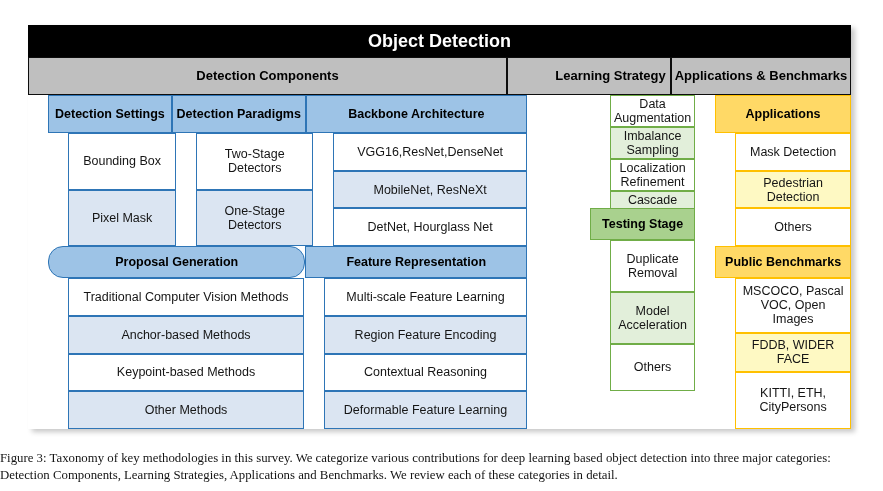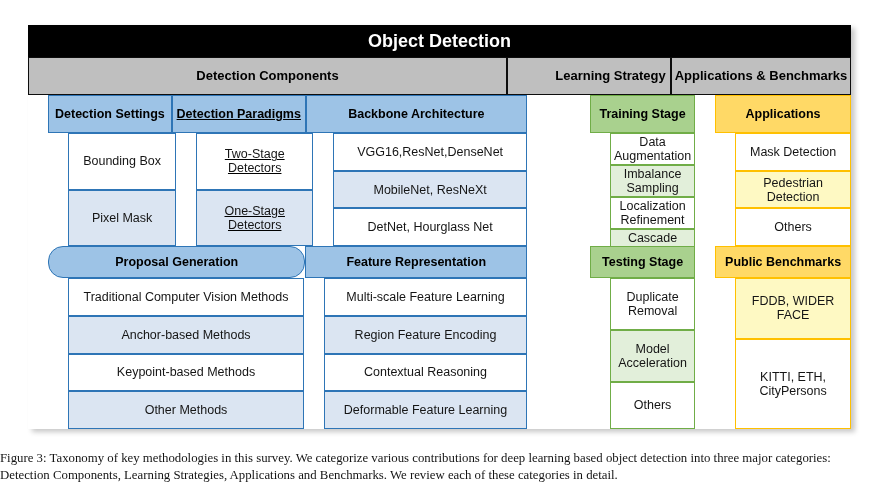--- a/index.html
+++ b/index.html
@@ -28,21 +28,21 @@
     align-items: center;
     justify-content: center;
     border: 1px solid #000;
   }
   .row { display: flex; }
   .vcol { display: flex; flex-direction: column; margin-left: 20px; }
   .h38 { height: 38px; }
   .h32 { height: 32px; }
   .h113 { height: 113px; }
   .h151 { height: 151px; }
-  .w134 { width: 134px; } .w145 { width: 145px; text-decoration: underline; } .w200 { width: 240px; }
+  .w134 { width: 134px; } .w145 { width: 145px; } .w200 { width: 240px; }
   .w279 { width: 279px; border-radius: 15px; } .w164 { width: 164px; padding-left: 43px; } .w180 { width: 180px; }
   .w479 { width: 479px; }
   .f1 { flex: 1 1 0; }
   .f52 { flex: 52 1 0; } .f47 { flex: 47 1 0; }
   .f55 { flex: 55 1 0; } .f38 { flex: 38 1 0; } .f58 { flex: 58 1 0; }
   .cell {
     display: flex;
     align-items: center;
     justify-content: center;
     text-align: center;
@@ -137,21 +137,20 @@
         <div class="vcol w200">
           <div class="cell b f1">Multi-scale Feature Learning</div>
           <div class="cell b bg-bl f1">Region Feature Encoding</div>
           <div class="cell b f1">Contextual Reasoning</div>
           <div class="cell b bg-bl f1">Deformable Feature Learning</div>
         </div>
       </div>
     </div>
 
     <div class="vcol w164">
-      <div class="cell hdr g bg-gh h38">Training Stage</div>
       <div class="vcol h113">
         <div class="cell g f1">Data Augmentation</div>
         <div class="cell g bg-gl f1">Imbalance Sampling</div>
         <div class="cell g f1">Localization Refinement</div>
         <div class="cell g bg-gl f1">Cascade Learning</div>
         <div class="cell g f1">Others</div>
       </div>
       <div class="cell hdr g bg-gh h32">Testing Stage</div>
       <div class="vcol h151">
         <div class="cell g f52">Duplicate Removal</div>
@@ -162,20 +161,21 @@
 
     <div class="vcol w180">
       <div class="cell hdr y bg-yh h38">Applications</div>
       <div class="vcol h113">
         <div class="cell y f1">Mask Detection</div>
         <div class="cell y bg-yl f1">Pedestrian Detection</div>
         <div class="cell y f1">Others</div>
       </div>
       <div class="cell hdr y bg-yh h32">Public Benchmarks</div>
       <div class="vcol h151">
+        <div class="cell y f55">MSCOCO, Pascal VOC, Open Images</div>
         <div class="cell y bg-yl f38">FDDB, WIDER FACE</div>
         <div class="cell y f58">KITTI, ETH, CityPersons</div>
       </div>
     </div>
 
   </div>
 </div>
 
 <div class="caption">
   <div>Figure 3: Taxonomy of key methodologies in this survey. We categorize various contributions for deep learning based object detection into three major categories:</div>

